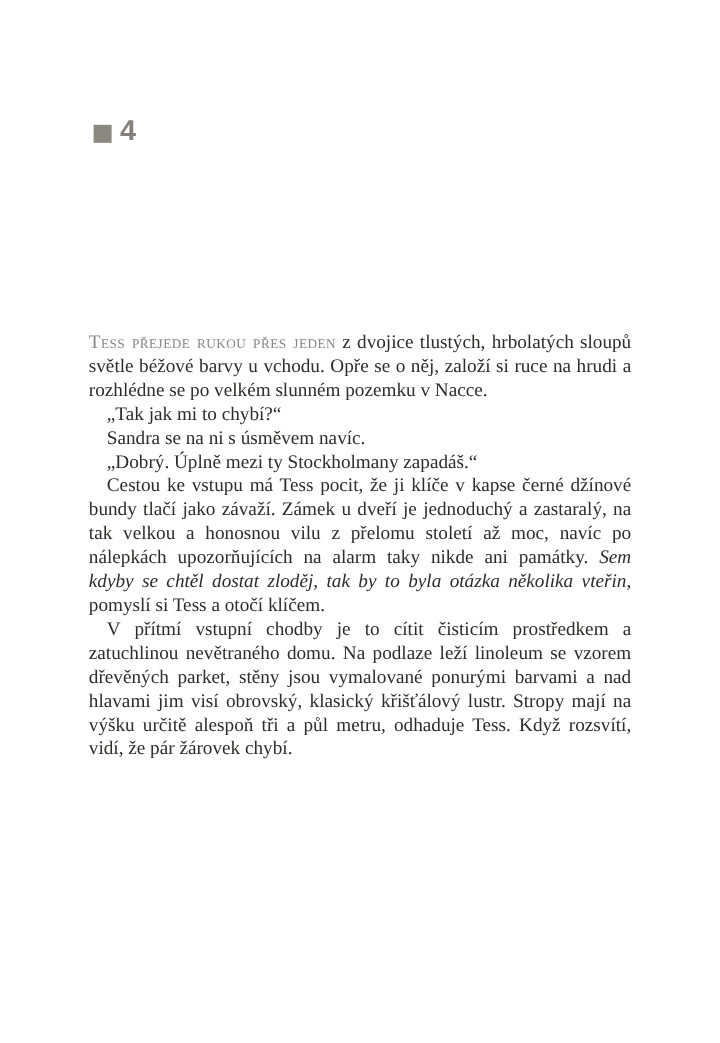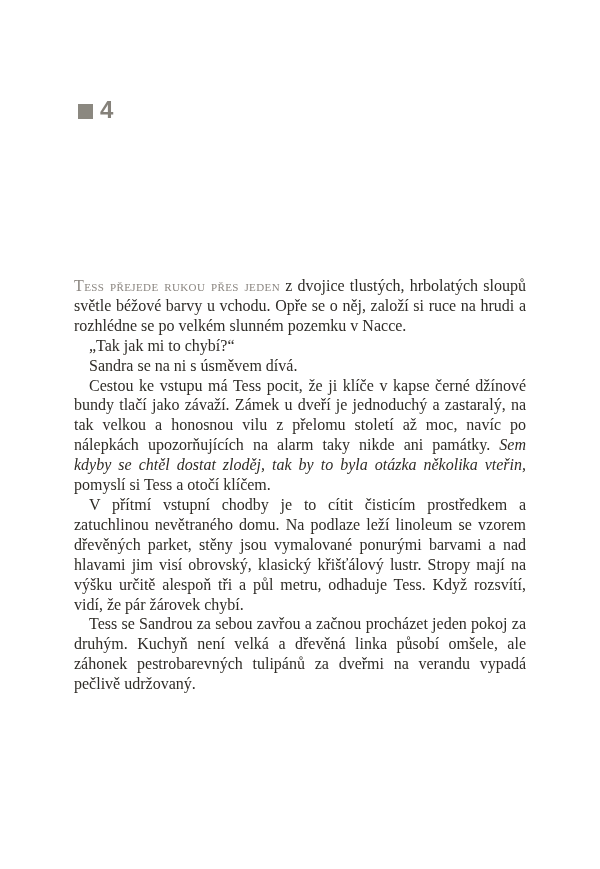--- a/index.html
+++ b/index.html
@@ -56,18 +56,18 @@
 <body>
 
 <div class="page" style="background: rgb(255, 255, 255);">
   <div class="chapter-marker">
     <div class="chapter-square" style="background: rgb(139, 136, 128);"></div>
     <div class="chapter-number" style="color: rgb(133, 129, 122);">4</div>
   </div>
   <div class="page-text" style="color: rgb(47, 44, 39);">
       <p class="para"><span class="seg-smallcaps" style="color: rgb(139, 134, 128); margin-top: 46px;">Tess přejede rukou přes jeden</span><span class="seg-normal"> z dvojice tlustých, hrbolatých sloupů světle béžové barvy u vchodu. Opře se o něj, založí si ruce na hrudi a rozhlédne se po velkém slunném pozemku v Nacce.</span></p>
       <p class="para indent"><span class="seg-normal">„Tak jak mi to chybí?“</span></p>
-      <p class="para indent"><span class="seg-normal">Sandra se na ni s úsměvem dívá.</span></p>
+      <p class="para indent"><span class="seg-normal">Sandra se na ni s úsměvem navíc.</span></p>
+      <p class="para indent"><span class="seg-normal">„Dobrý. Úplně mezi ty Stockholmany zapadáš.“</span></p>
       <p class="para indent"><span class="seg-normal">Cestou ke vstupu má Tess pocit, že ji klíče v kapse černé džínové bundy tlačí jako závaží. Zámek u dveří je jednoduchý a zastaralý, na tak velkou a honosnou vilu z přelomu století až moc, navíc po nálepkách upozorňujících na alarm taky nikde ani památky. </span><span class="seg-italic">Sem kdyby se chtěl dostat zloděj, tak by to byla otázka několika vteřin,</span><span class="seg-normal"> pomyslí si Tess a otočí klíčem.</span></p>
       <p class="para indent"><span class="seg-normal">V přítmí vstupní chodby je to cítit čisticím prostředkem a zatuchlinou nevětraného domu. Na podlaze leží linoleum se vzorem dřevěných parket, stěny jsou vymalované ponurými barvami a nad hlavami jim visí obrovský, klasický křišťálový lustr. Stropy mají na výšku určitě alespoň tři a půl metru, odhaduje Tess. Když rozsvítí, vidí, že pár žárovek chybí.</span></p>
-      <p class="para indent"><span class="seg-normal">Tess se Sandrou za sebou zavřou a začnou procházet jeden pokoj za druhým. Kuchyň není velká a dřevěná linka působí omšele, ale záhonek pestrobarevných tulipánů za dveřmi na verandu vypadá pečlivě udržovaný.</span></p>
     </div>
 </div>
 
 </body></html>

